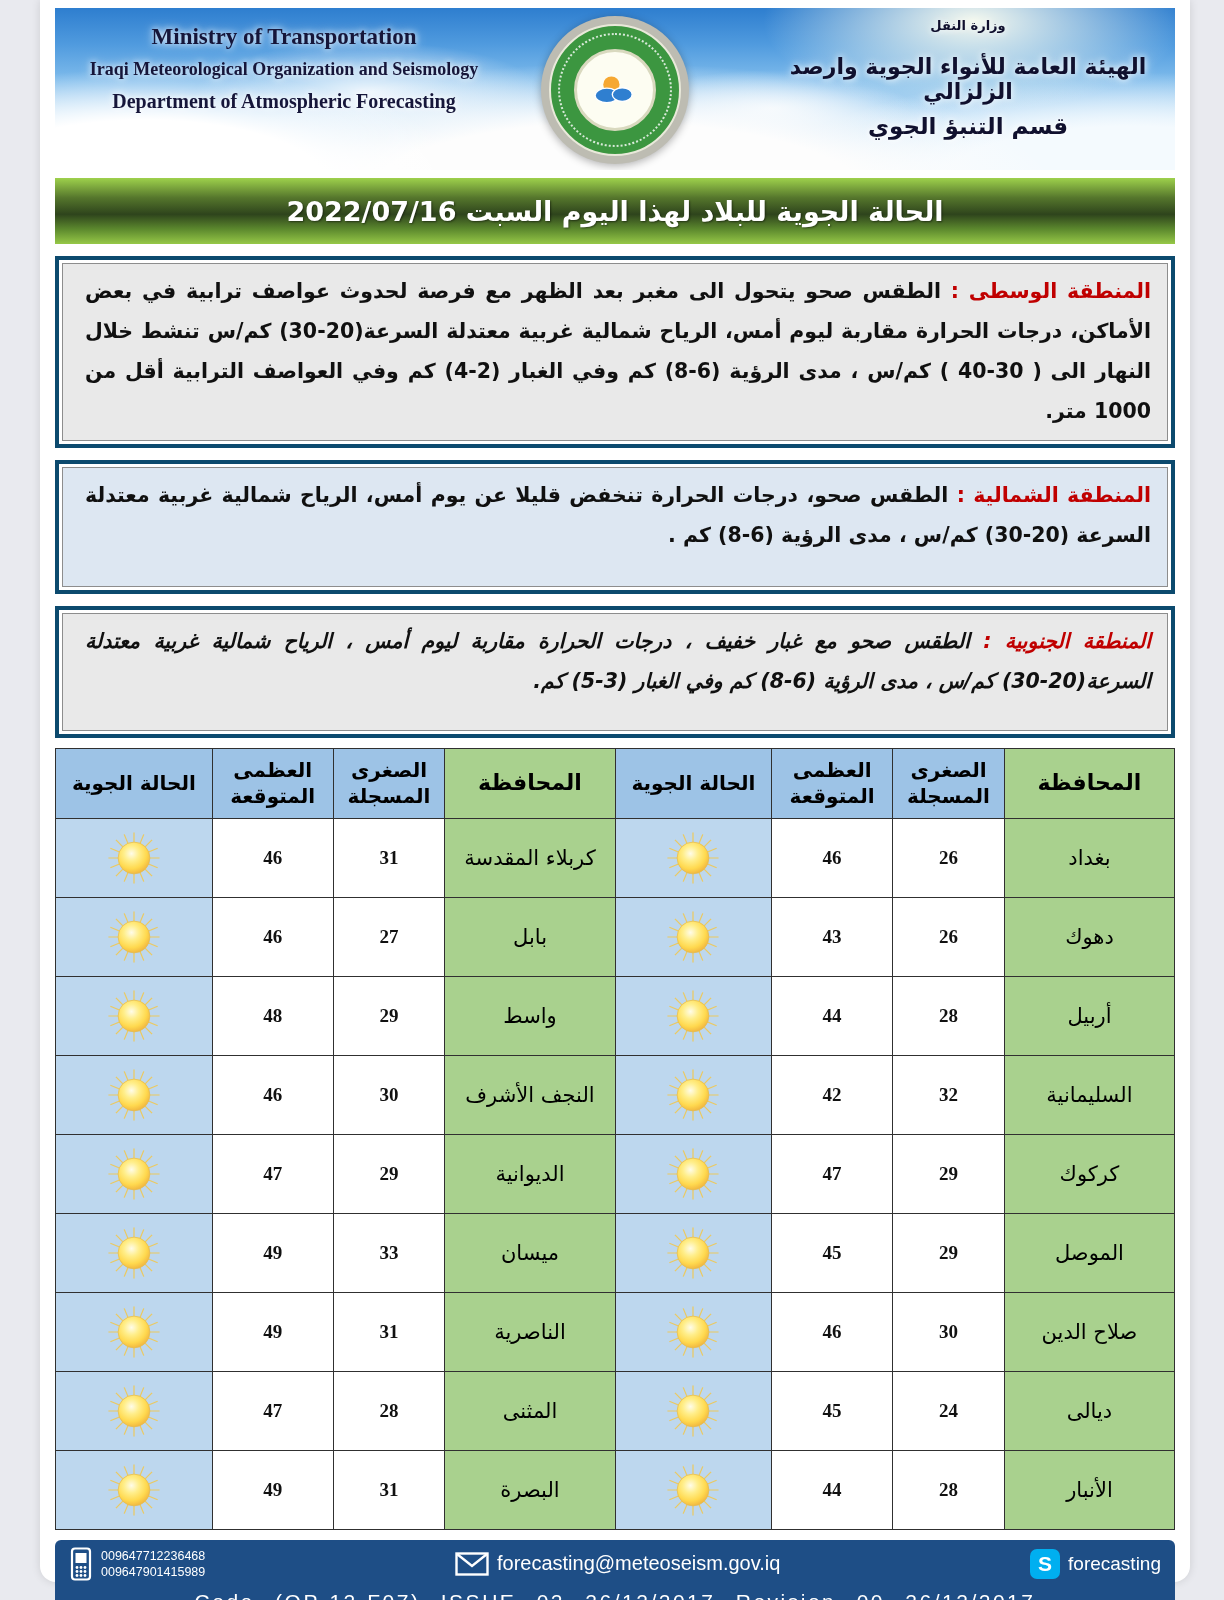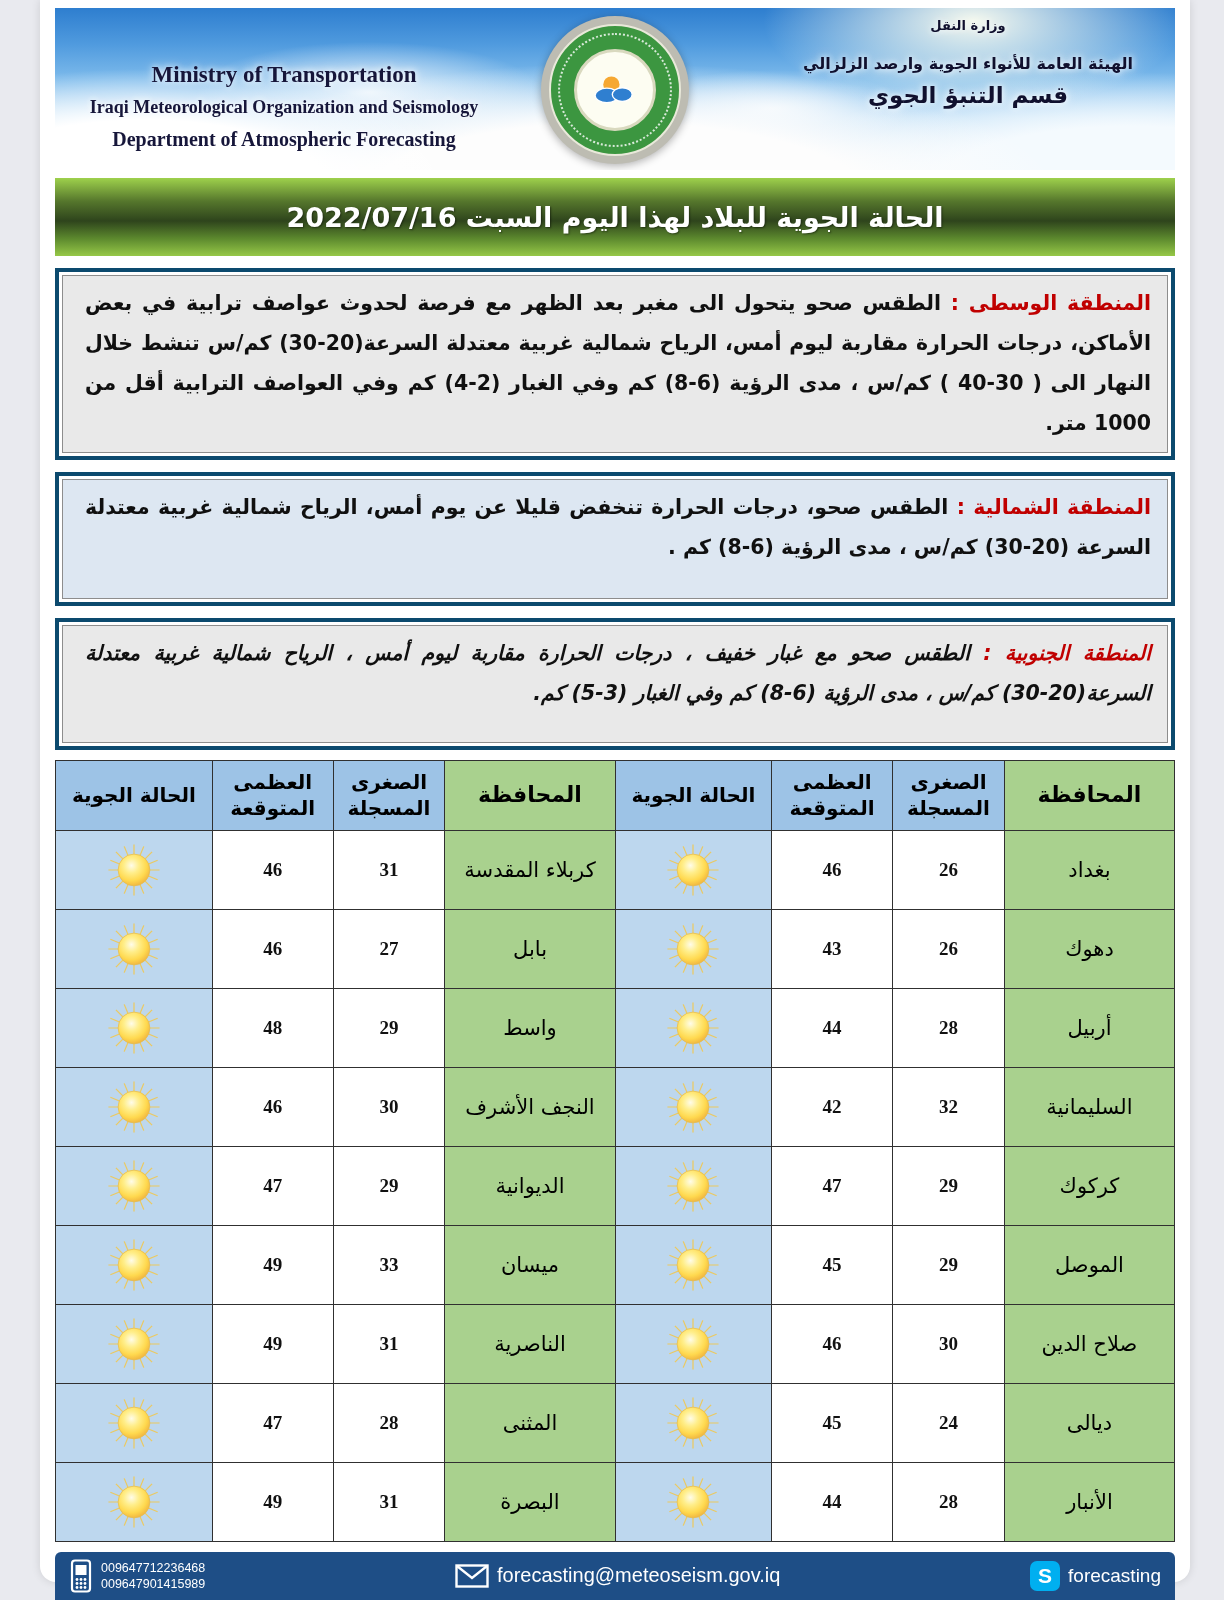--- a/index.html
+++ b/index.html
@@ -29,30 +29,30 @@
       radial-gradient(ellipse 240px 70px at 28% 52%, rgba(255,255,255,.85), rgba(255,255,255,0) 72%),
       radial-gradient(ellipse 200px 55px at 64% 62%, rgba(255,255,255,.8), rgba(255,255,255,0) 70%),
       linear-gradient(180deg, #2e7ecf 0%, #4f9ade 22%, #7fbcec 45%, #b9dcf6 68%, #e8f4fc 100%);
   }
   .hdr-en {
     position: absolute; left: 14px; top: 16px; width: 430px;
     text-align: center; color: #16163a;
     font-family: "Liberation Serif", serif; font-weight: bold;
     text-shadow: 0 0 6px rgba(255,255,255,.9), 0 0 12px rgba(255,255,255,.7);
   }
-  .hdr-en .l1 { font-size: 23px; margin-bottom: 9px; margin-top: 38px; }
+  .hdr-en .l1 { font-size: 23px; margin-bottom: 9px; }
   .hdr-en .l2 { font-size: 18px; margin-bottom: 10px; }
   .hdr-en .l3 { font-size: 20px; }
   .hdr-ar {
     position: absolute; right: 12px; top: 10px; width: 390px;
     direction: rtl; text-align: center; color: #10102e; font-weight: bold;
     text-shadow: 0 0 6px rgba(255,255,255,.9), 0 0 12px rgba(255,255,255,.7);
   }
   .hdr-ar .l1 { font-size: 13px; margin-bottom: 21px; }
-  .hdr-ar .l2 { font-size: 16px; margin-bottom: 9px; }
+  .hdr-ar .l2 { font-size: 22px; margin-bottom: 9px; }
   .hdr-ar .l3 { font-size: 23px; }
 
   .logo {
     position: absolute; left: 50%; top: 8px; transform: translateX(-50%);
     width: 148px; height: 148px; border-radius: 50%;
     background: #bdbcb2; display: flex; align-items: center; justify-content: center;
     box-shadow: 0 2px 8px rgba(0,0,0,.3);
   }
   .logo-green {
     position: relative; width: 132px; height: 132px; border-radius: 50%;
@@ -64,21 +64,21 @@
     border: 2px dotted rgba(255,255,255,.8);
   }
   .logo-core {
     width: 82px; height: 82px; border-radius: 50%;
     background: #fdfdf2; border: 3px solid #d9d9bf;
     display: flex; align-items: center; justify-content: center;
   }
 
   
   .banner {
-    margin-top: 8px; height: 78px;
+    margin-top: 8px; height: 66px;
     background: linear-gradient(180deg, #9ed14c 0%, #55762c 30%, #2e441c 55%, #5d8a2e 78%, #96c847 100%);
     display: flex; align-items: center; justify-content: center;
   }
   .banner-title {
     direction: rtl; color: #ffffff; font-weight: bold; font-size: 27px;
     text-shadow: 1px 1px 2px rgba(0,0,0,.45);
   }
 
   
   .region-box {

